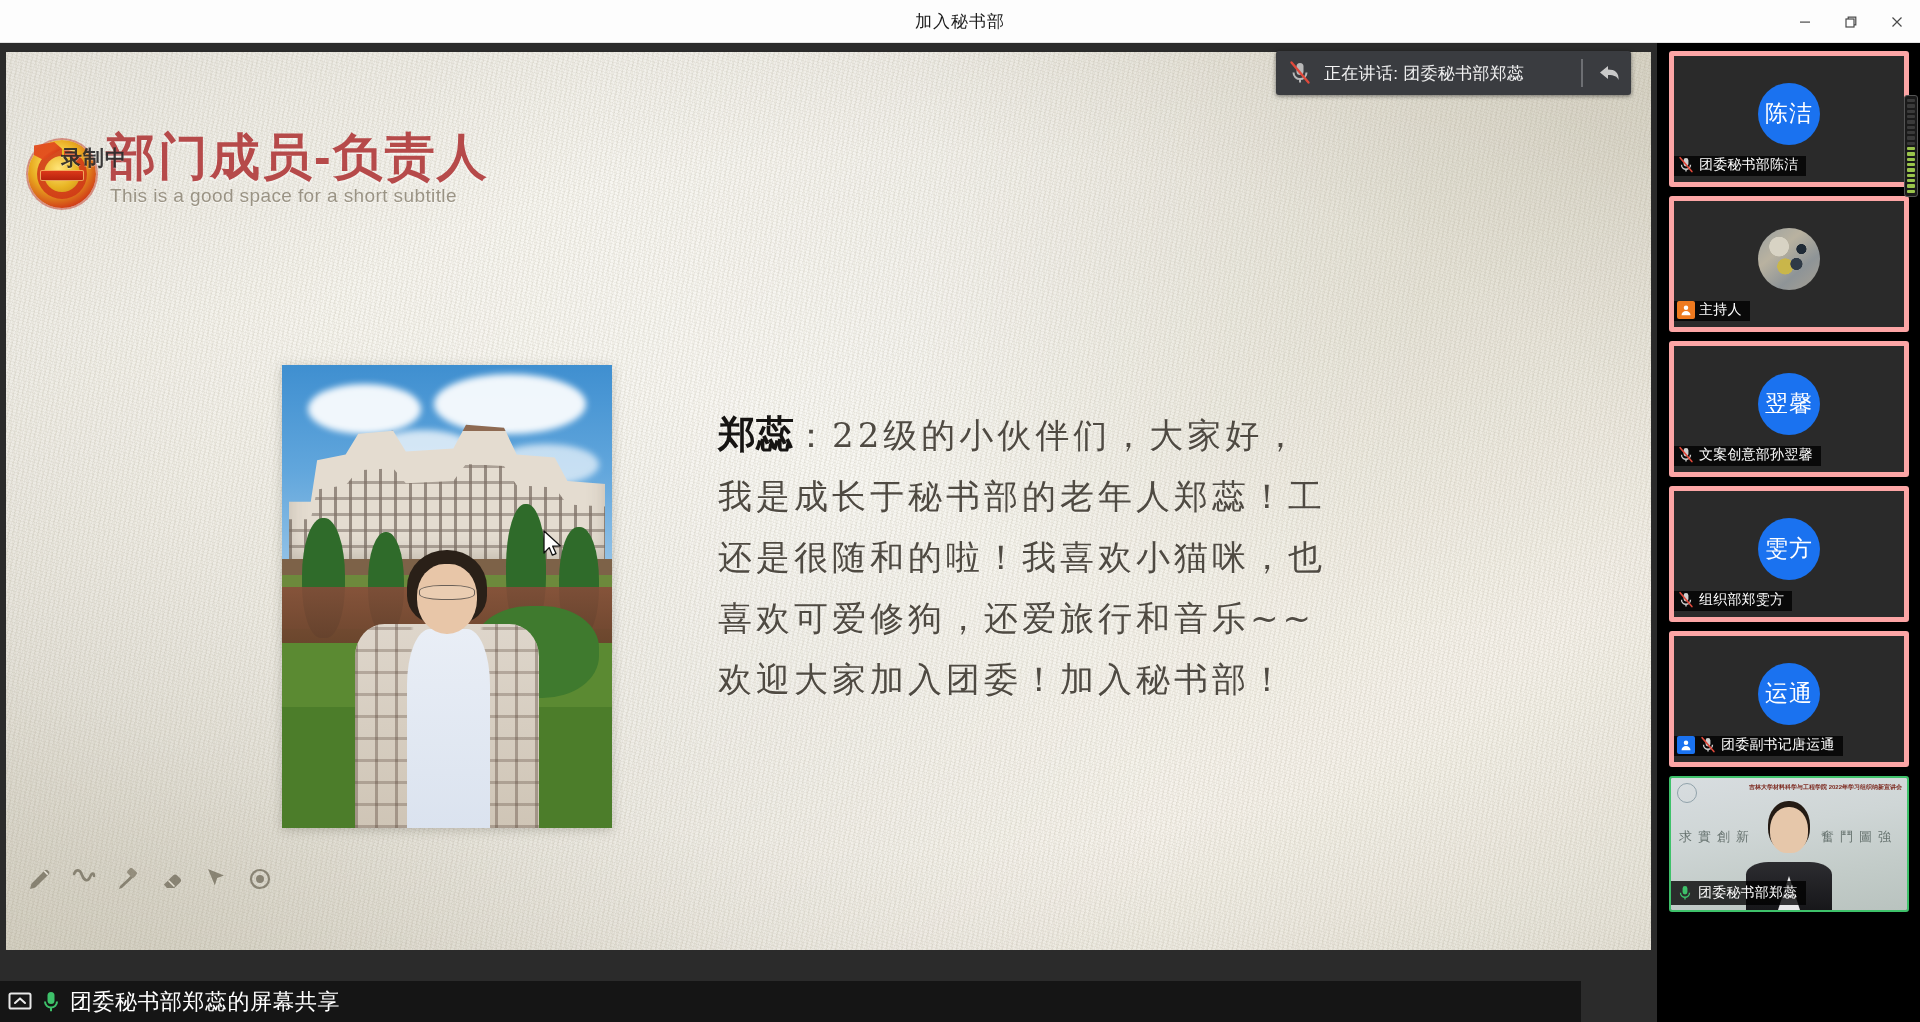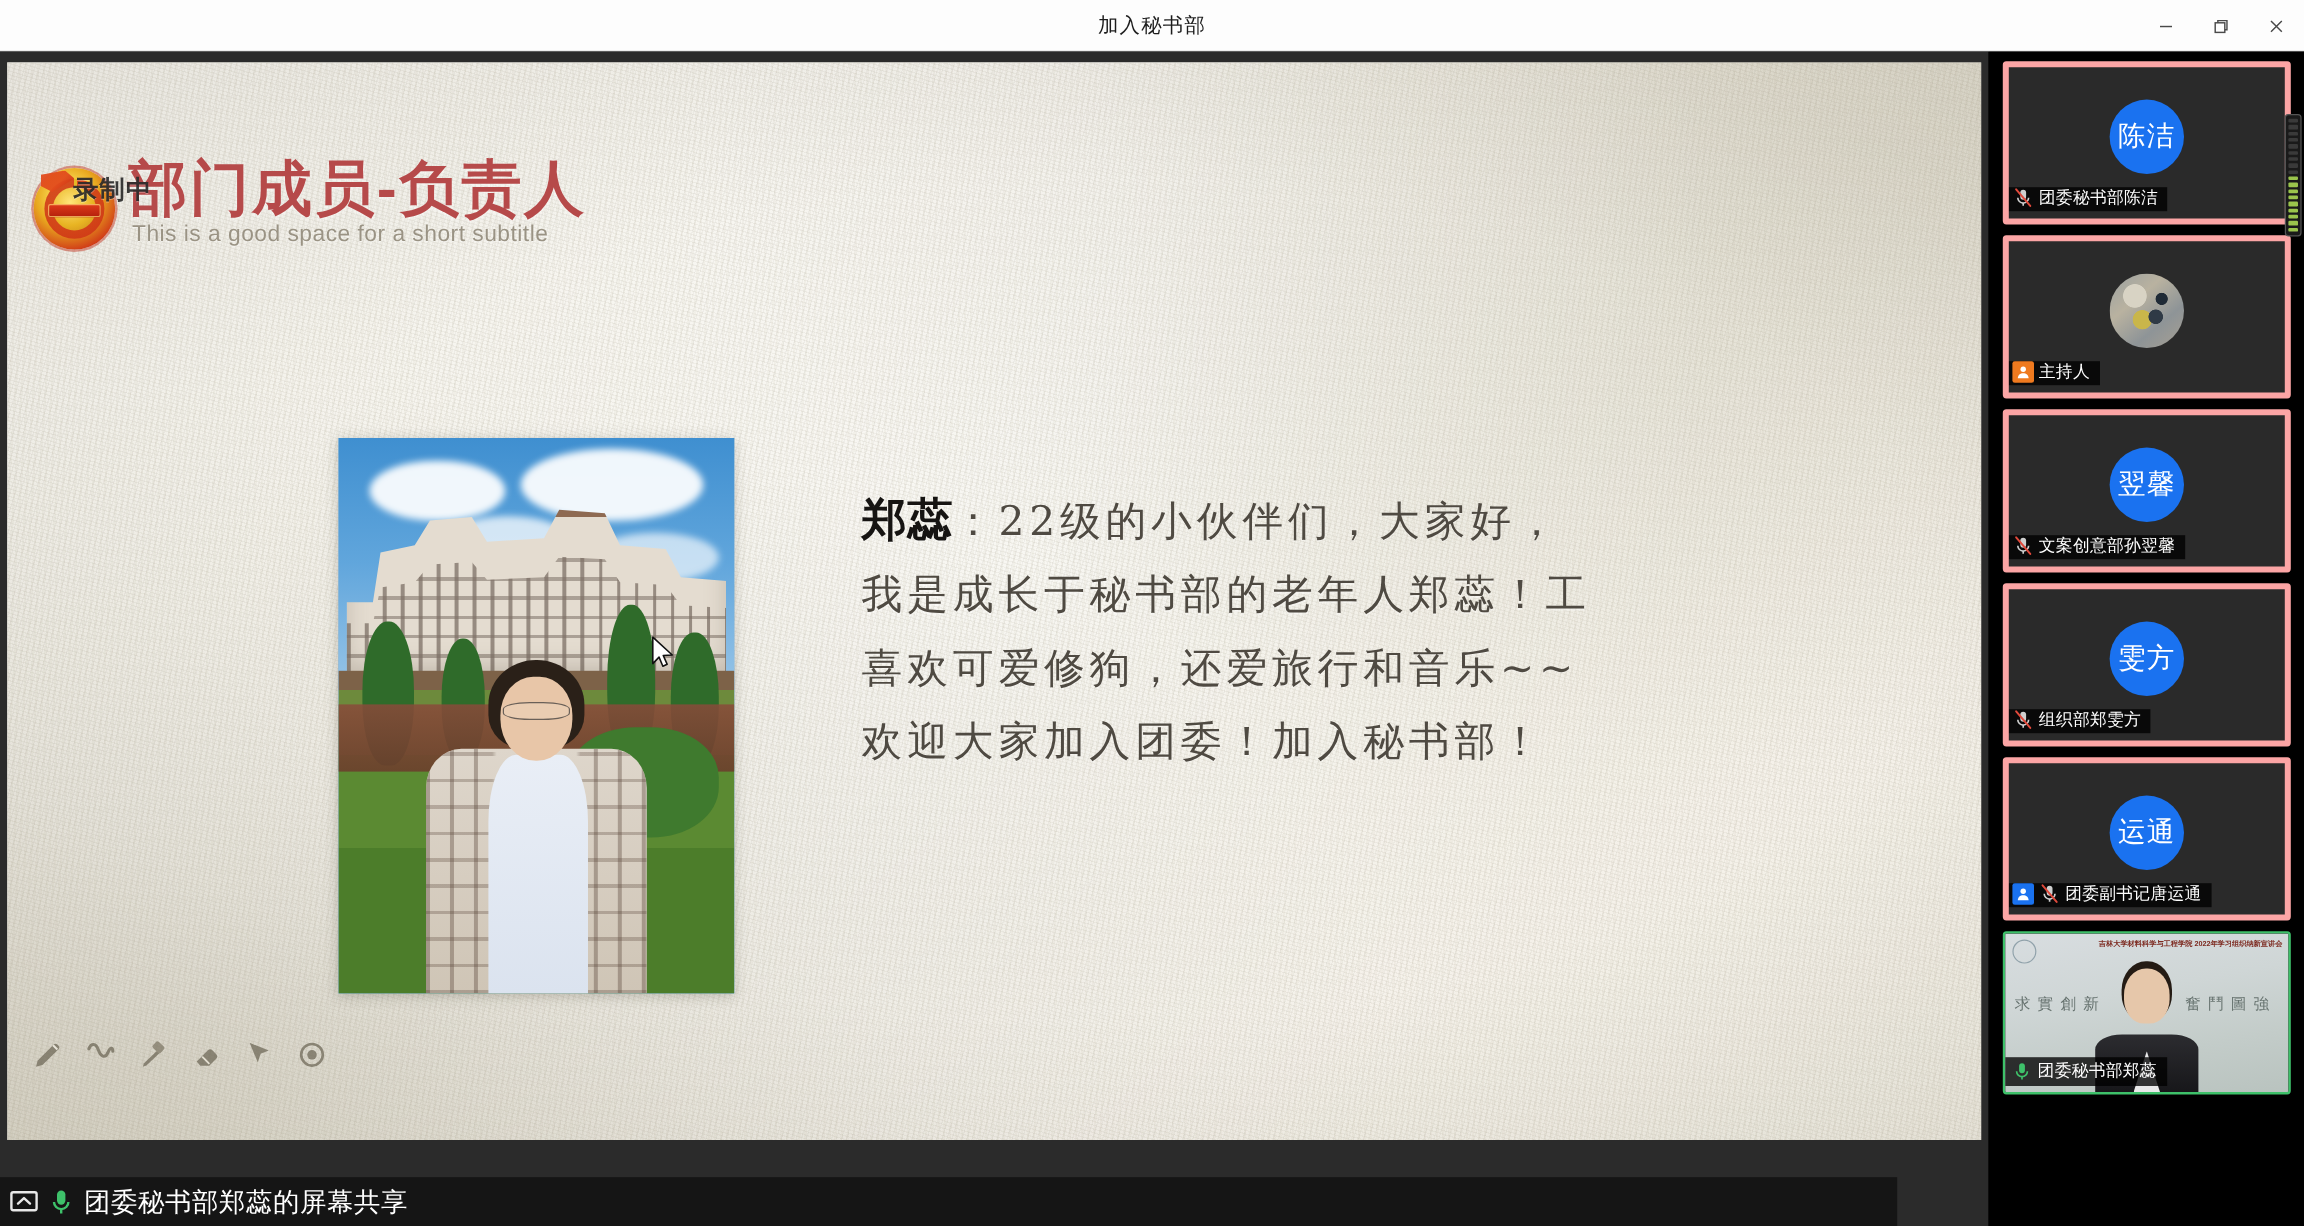--- a/index.html
+++ b/index.html
@@ -482,20 +482,21 @@
           <div class="plaid"></div>
           <div class="shirt"></div>
           <div class="person-hair"></div>
           <div class="person-face"></div>
           <div class="glasses"></div>
         </div>
 
         <div id="slide-body">
           <div class="line first"><span class="name">郑蕊</span><span>：</span><span>22级的小伙伴们，大家好，</span></div>
           <div class="line">我是成长于秘书部的老年人郑蕊！工</div>
+          <div class="line">还是很随和的啦！我喜欢小猫咪，也</div>
           <div class="line">喜欢可爱修狗，还爱旅行和音乐~~</div>
           <div class="line">欢迎大家加入团委！加入秘书部！</div>
         </div>
 
         <div id="mouse-cursor">
           <svg width="22" height="30" viewBox="0 0 22 30">
             <path d="M2 1l0 22 5.2-5.4 3.2 7.6 3.6-1.6-3.3-7.4 7.5-.4z" fill="#ffffff" stroke="#111" stroke-width="1.3" stroke-linejoin="round"></path>
           </svg>
         </div>
 
@@ -543,20 +544,38 @@
           <path d="M7 12l5-4.6 5 4.6" fill="none" stroke="#e8e8e8" stroke-width="2" stroke-linecap="round" stroke-linejoin="round"></path>
         </svg>
         <svg width="20" height="24" viewBox="0 0 20 24">
           <rect x="6.5" y="2" width="7" height="12" rx="3.5" fill="#3ec16a"></rect>
           <path d="M4 11.6a6 6 0 0012 0" fill="none" stroke="#3ec16a" stroke-width="2"></path>
           <path d="M10 17.6v3.6" stroke="#3ec16a" stroke-width="2"></path>
         </svg>
         <div class="label">团委秘书部郑蕊的屏幕共享</div>
       </div>
 
+      <div id="speaking-bar">
+        <div class="mic-wrap">
+          <svg width="24" height="26" viewBox="0 0 24 26">
+            <rect x="8.5" y="3" width="7" height="12" rx="3.5" fill="#b8b8b8"></rect>
+            <path d="M5.5 12.6a6.5 6.5 0 0013 0" fill="none" stroke="#b8b8b8" stroke-width="2"></path>
+            <path d="M12 19v3.4" stroke="#b8b8b8" stroke-width="2"></path>
+            <path d="M3.5 2.5l17 20" stroke="#e0493b" stroke-width="2.4" stroke-linecap="round"></path>
+          </svg>
+        </div>
+        <div class="text">正在讲话: 团委秘书部郑蕊</div>
+        <div class="spacer"></div>
+        <div class="divider"></div>
+        <div class="back-wrap">
+          <svg width="24" height="22" viewBox="0 0 24 22">
+            <path d="M10 4L2 10.5 10 17v-4c6.5 0 9 1.4 10.6 5 .4-7.4-3.6-10.5-10.6-10.5z" fill="#c9c9c9"></path>
+          </svg>
+        </div>
+      </div>
     </div>
 
     <div id="rail">
 
       <div class="tile">
         <div class="avatar-circle">陈洁</div>
         <div class="namebar">
           <svg width="18" height="18" viewBox="0 0 24 26">
             <rect x="8.5" y="3" width="7" height="12" rx="3.5" fill="#cfcfcf"></rect>
             <path d="M5.5 12.6a6.5 6.5 0 0013 0" fill="none" stroke="#cfcfcf" stroke-width="2"></path>

